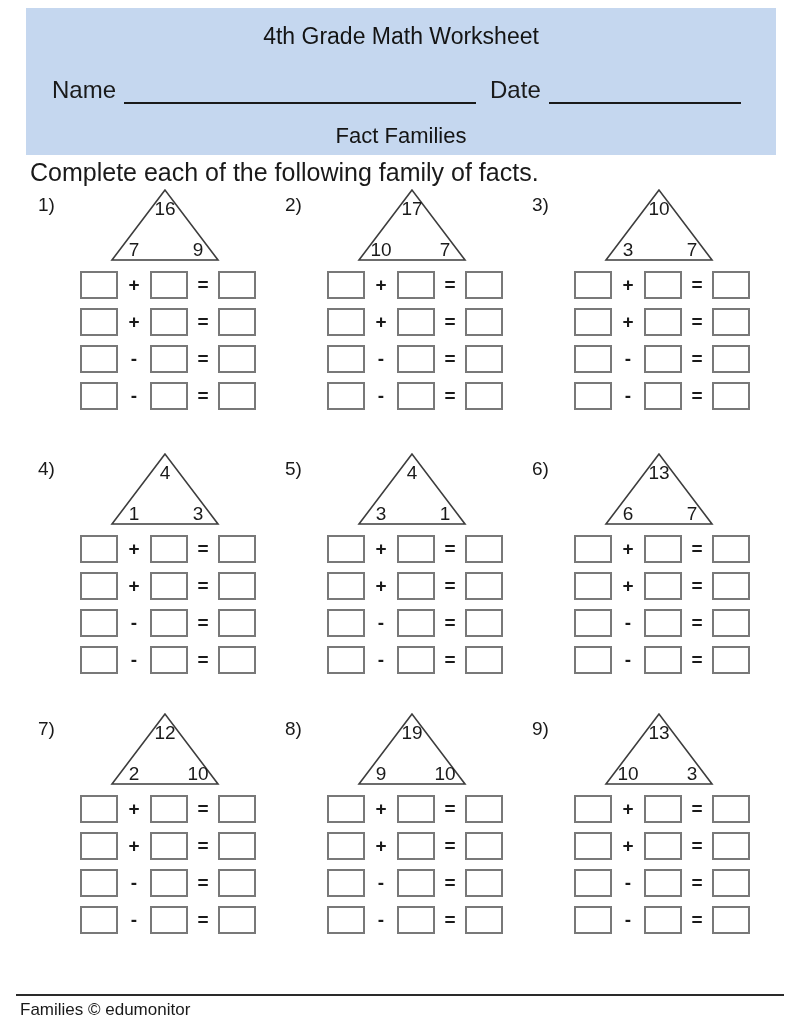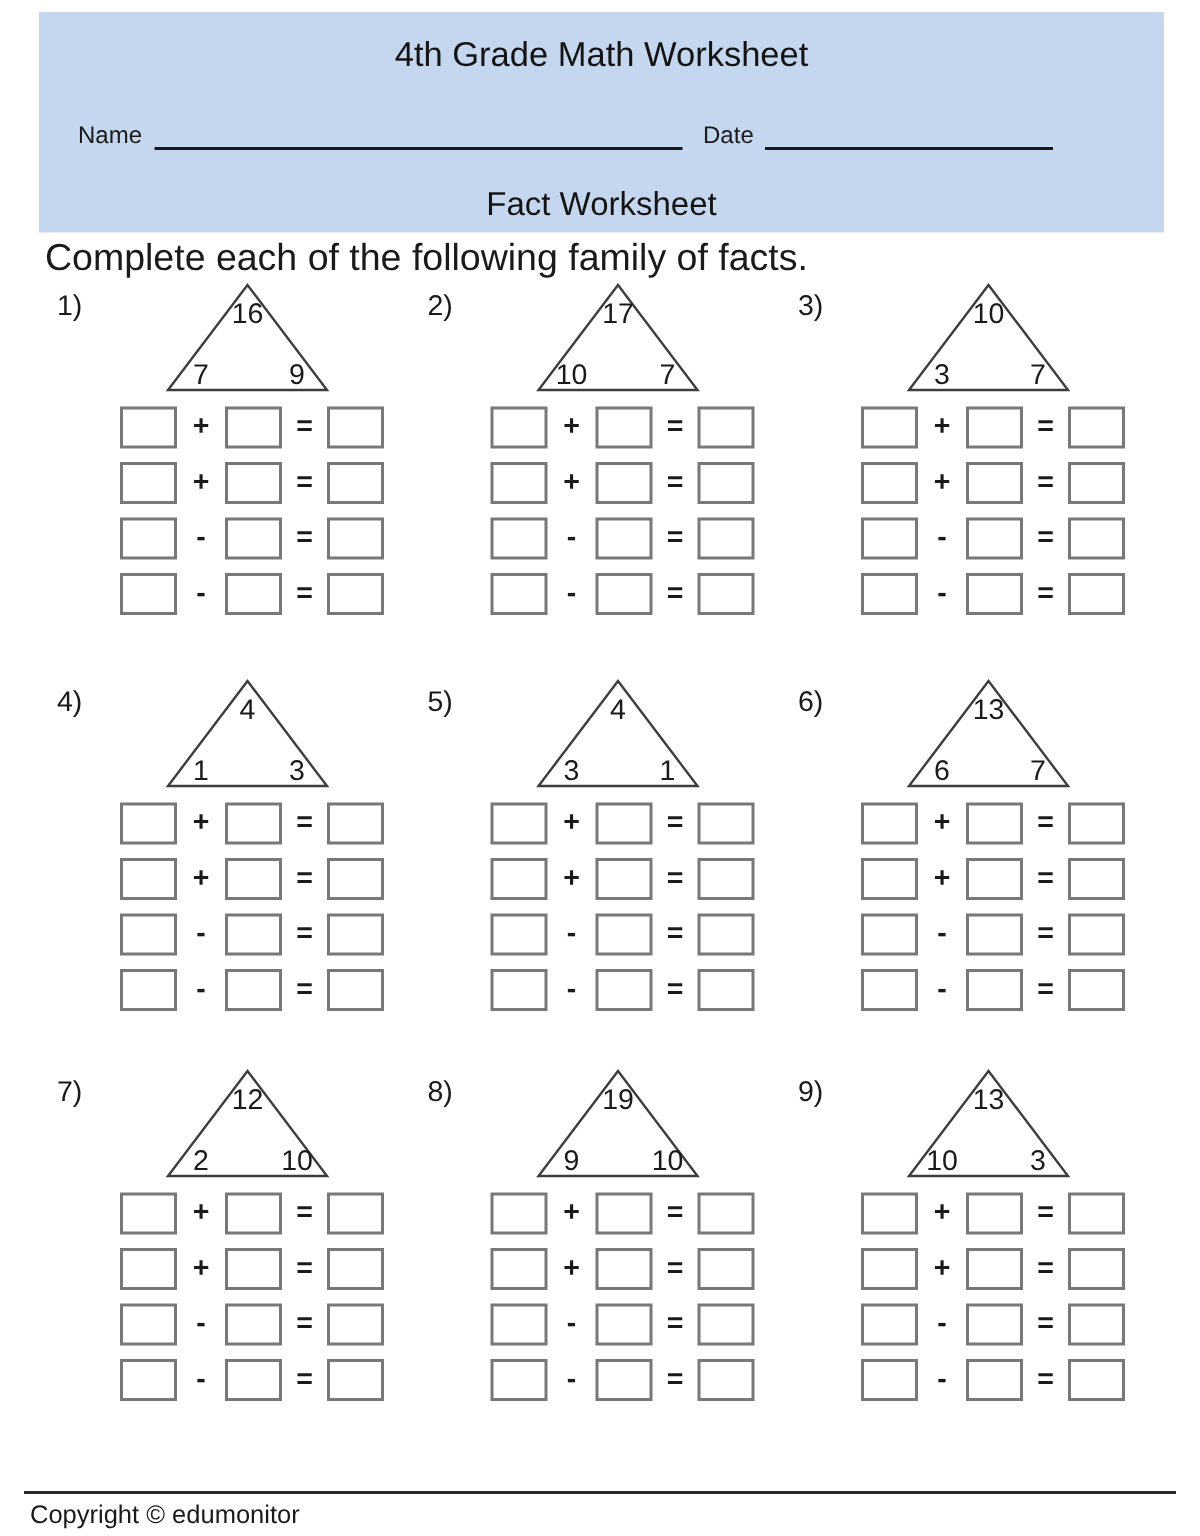--- a/index.html
+++ b/index.html
@@ -11,21 +11,21 @@
   .header-box {
     position:absolute; left:26px; top:8px; width:750px; height:147px;
     background:#c5d7ef;
   }
   .header-title {
     position:absolute; top:15px; left:0; right:0;
     text-align:center; font-size:23px; color:#141414;
   }
   .name-row {
     position:absolute; top:68px; left:26px; right:10px;
-    font-size:16px; white-space:nowrap;
+    font-size:24px; white-space:nowrap;
   }
   .fill-line {
     display:inline-block; border-bottom:2px solid #1a1a1a;
     height:24px; vertical-align:bottom;
   }
   .name-line { width:352px; margin-left:8px; }
   .date-label { margin-left:14px; }
   .date-line { width:192px; margin-left:8px; }
   .header-subtitle {
     position:absolute; top:115px; left:0; right:0;
@@ -52,21 +52,21 @@
 </head>
 <body>
 
 <div class="page">
 
   <div class="header-box">
     <div class="header-title">4th Grade Math Worksheet</div>
     <div class="name-row">
       <span>Name</span><span class="fill-line name-line"></span><span class="date-label">Date</span><span class="fill-line date-line"></span>
     </div>
-    <div class="header-subtitle">Fact Worksheet</div>
+    <div class="header-subtitle">Fact Families</div>
   </div>
 
   <div class="instruction">Complete each of the following family of facts.</div>
 
   <div class="cell" style="left:30px;top:188px">
     <span class="plabel">1)</span>
     <svg class="tri" width="112" height="74" viewBox="0 0 112 74">
       <polygon class="tri-shape" points="56,2 3,72 109,72"></polygon>
       <text class="tri-num" x="56" y="27">16</text>
       <text class="tri-num" x="25" y="68">7</text>
@@ -418,15 +418,15 @@
         <span class="box"></span>
           <span class="op">-</span>
           <span class="box"></span>
           <span class="op">=</span>
           <span class="box"></span>
       </div>
     </div>
   </div>
 
   <div class="footer-line"></div>
-  <div class="footer-left">Copyright © edumonitor</div>
+  <div class="footer-left">Families © edumonitor</div>
 
 </div>
 
 </body></html>

